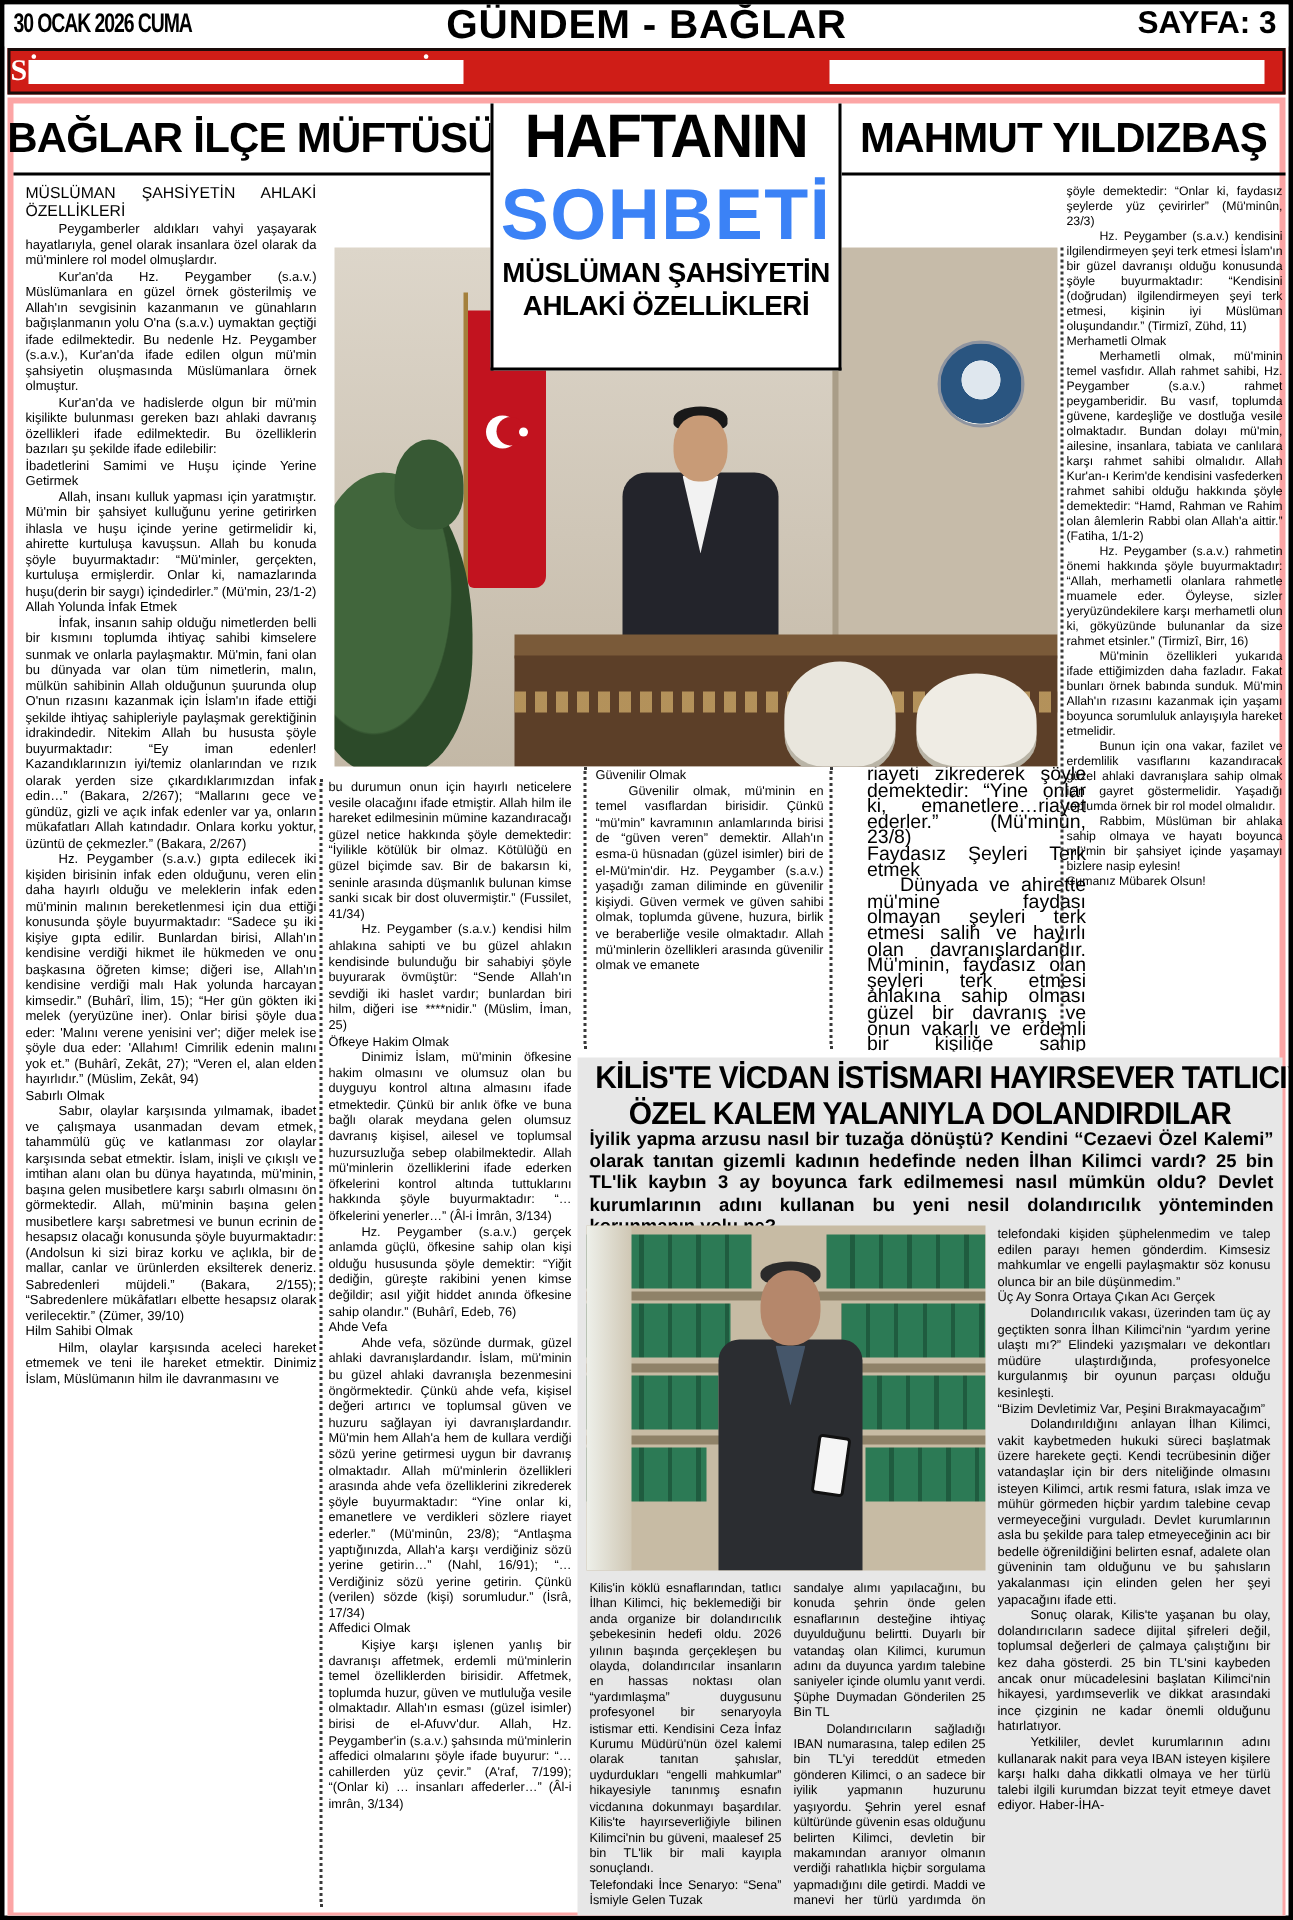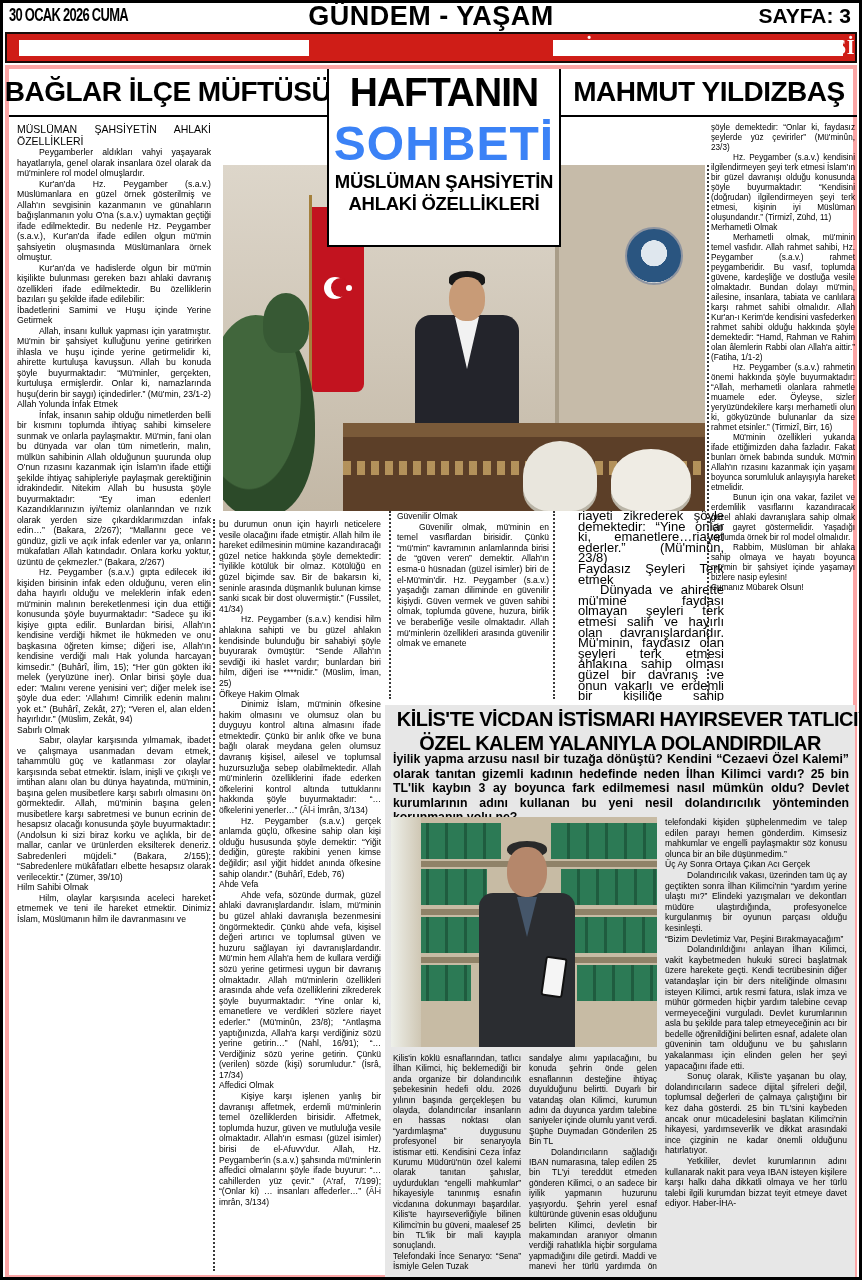--- a/index.html
+++ b/index.html
@@ -10,21 +10,21 @@
   
   #topstrip{left:0;top:0;width:856px;height:28px;background:#fff;}
   #date{left:6px;top:2px;font-size:18px;font-weight:700;letter-spacing:-1px;
         transform:scaleX(.72);transform-origin:0 50%;white-space:nowrap;}
   #section{left:0;top:-2px;width:856px;text-align:center;font-size:27px;font-weight:800;letter-spacing:.5px;}
   #pageno{right:8px;top:1px;font-size:21px;font-weight:800;}
   
   #banner{left:2px;top:29px;width:852px;height:31px;background:#cf1d17;border:2px solid #1a0c0a;}
   .bw{position:absolute;top:6px;height:16px;background:#fff;}
   #bwl{left:12px;width:290px;} #bwr{right:12px;width:290px;}
-  #bannertext{position:absolute;left:0;top:2px;width:100%;text-align:right;color:#fff;
+  #bannertext{position:absolute;left:0;top:2px;width:100%;text-align:left;color:#fff;
         font-family:"Liberation Serif",serif;font-weight:700;font-size:20px;letter-spacing:.5px;}
   
   #main{left:2px;top:62px;width:852px;height:1214px;border:4px solid #fca5a5;background:#fff;}
   .kick{top:0;height:48px;display:flex;align-items:center;justify-content:center;
         font-weight:800;font-size:28px;letter-spacing:-.5px;border-bottom:2px solid #000;white-space:nowrap;}
   #kickL{left:0;width:318px;} #kickR{left:552px;width:296px;}
   #titlebox{left:318px;top:0;width:234px;height:178px;background:#fff;z-index:3;
         border-left:2px solid #000;border-right:2px solid #000;border-bottom:2px solid #000;text-align:center;}
   #t1{margin-top:1px;font-size:39px;font-weight:900;letter-spacing:-1px;transform:scaleY(1.05);}
   #t2{margin-top:2px;font-size:48px;font-weight:700;letter-spacing:1px;color:#3b82f6;}
@@ -85,21 +85,21 @@
   #p2-body{left:88px;top:76px;width:96px;height:154px;background:#2b2d31;border-radius:14px 14px 0 0;}
   #p2-shirt{left:126px;top:80px;width:20px;height:40px;background:#45566a;clip-path:polygon(0 0,100% 0,50% 100%);}
   #p2-phone{left:152px;top:140px;width:22px;height:40px;background:#f5f5f5;border:2px solid #111;border-radius:3px;transform:rotate(8deg);}
 </style>
 </head>
 <body>
 
 <div id="page">
 
   <div class="abs" id="topstrip">
-    <div class="abs" id="section">GÜNDEM - YAŞAM</div>
+    <div class="abs" id="section">GÜNDEM - BAĞLAR</div>
     <div class="abs" id="date">30 OCAK 2026 CUMA</div>
     <div class="abs" id="pageno">SAYFA: 3</div>
   </div>
 
   <div class="abs" id="banner">
     <div class="bw" id="bwl"></div>
     <div class="bw" id="bwr"></div>
     <div id="bannertext">SİVEREK HEDEF GAZETESİ</div>
   </div>
 

